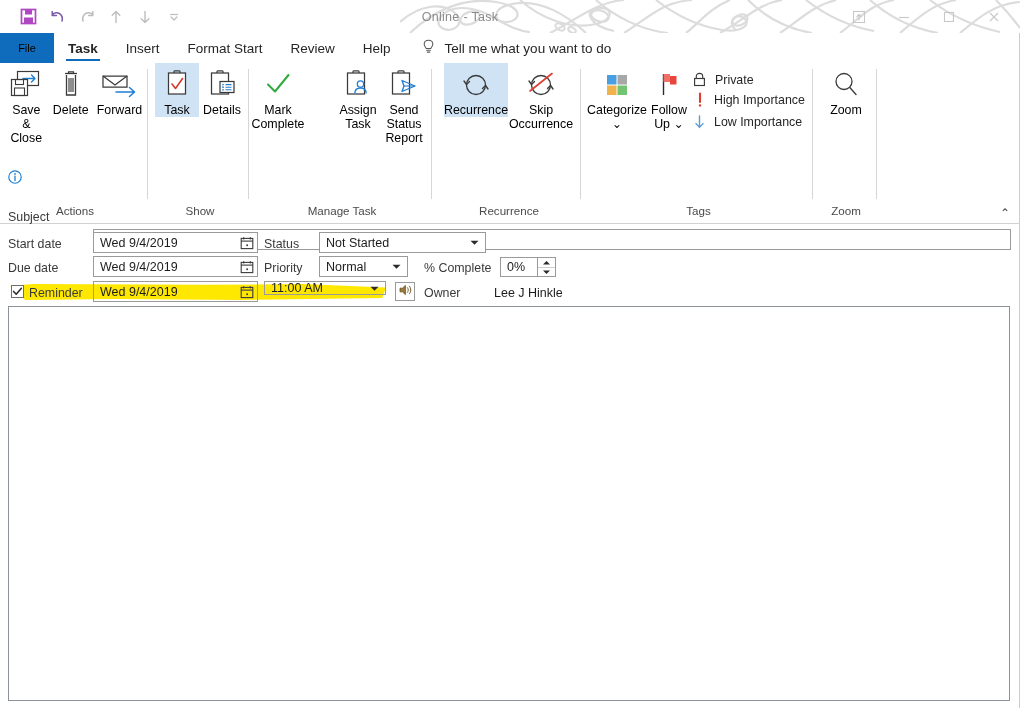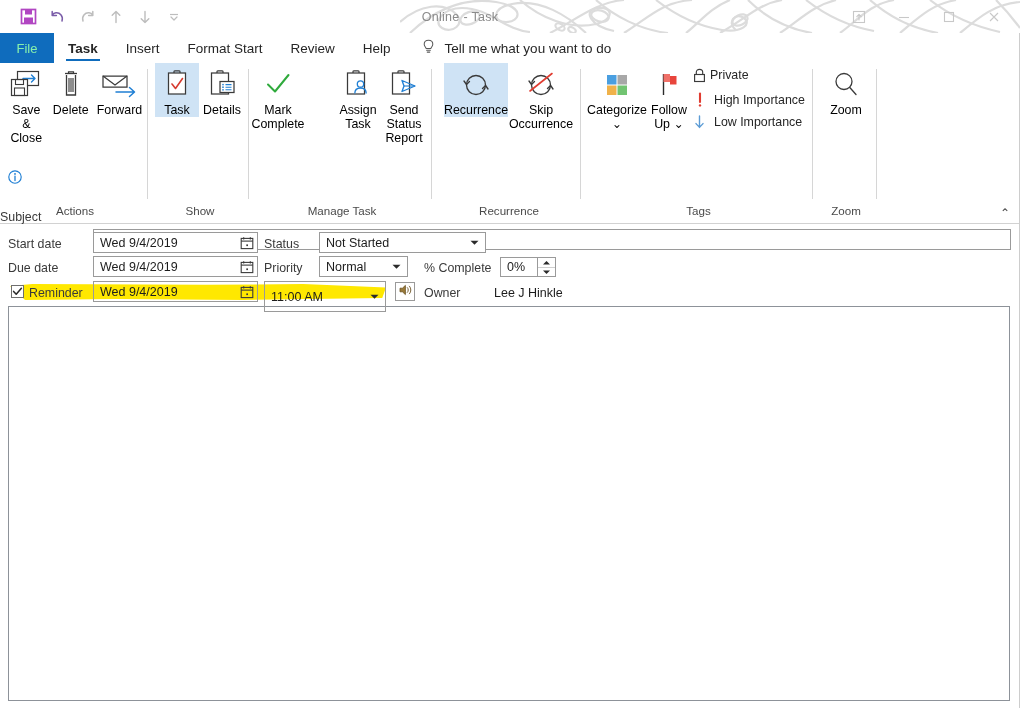--- a/index.html
+++ b/index.html
@@ -52,21 +52,21 @@
 
   
   .tabstrip {
     position: absolute; left: 0; top: 33px; width: 1020px; height: 30px;
     background: #ffffff;
     display: flex; align-items: stretch;
     border-bottom: none;
   }
   .file-tab {
     width: 54px; height: 30px; background: #0f6cbd;
-    color: #86efac; font-size: 13px;
+    color: #000000; font-size: 11px;
     display: flex; align-items: center; justify-content: center;
   }
   .tab {
     height: 30px; padding: 0 14px;
     display: flex; align-items: center; justify-content: center;
     font-size: 13.5px; color: #262626; position: relative;
   }
   .tab.active { font-weight: bold; }
   .tab.active::after {
     content: ""; position: absolute; left: 12px; right: 12px; bottom: 2px;
@@ -449,21 +449,21 @@
             <svg width="28" height="30" viewBox="0 0 28 30">
               <path d="M8.5 4 L8.5 25" stroke="#2a2a2a" stroke-width="1.4"></path>
               <path d="M8.5 4 L15 4 L15 12 L8.5 12 Z" fill="#f07068"></path>
               <path d="M15 6 L21.5 6 L21.5 14.5 L15 14.5 Z" fill="#e8453c"></path>
             </svg>
           </span>
           <span class="rlabel">Follow
 Up ⌄</span>
         </div>
         <div style="display:flex; flex-direction:column; padding-top:5px; gap:3px;">
-          <div style="display:flex; align-items:flex-start; gap:3px; font-size:12.4px; color:#262626; height:19px;">
+          <div style="display:flex; align-items:flex-end; gap:8px; font-size:12.4px; color:#262626; height:19px;">
             <span style="width:15px; display:flex; justify-content:center;">
               <svg width="13" height="15" viewBox="0 0 13 15">
                 <path d="M3.3 6.5 L3.3 4.3 C3.3 2.4 4.6 1.3 6.5 1.3 C8.4 1.3 9.7 2.4 9.7 4.3 L9.7 6.5" fill="none" stroke="#3a3a3a" stroke-width="1.15"></path>
                 <rect x="1.6" y="6.5" width="9.8" height="7" fill="none" stroke="#3a3a3a" stroke-width="1.15"></rect>
               </svg>
             </span>
             <span>Private</span>
           </div>
           <div style="display:flex; align-items:center; gap:7px; font-size:12.4px; color:#262626; height:19px;">
             <span style="width:15px; display:flex; justify-content:center;">
@@ -516,21 +516,21 @@
   <div class="infobar">
     <span class="info-icon">
       <svg width="14" height="14" viewBox="0 0 14 14">
         <circle cx="7" cy="7" r="6.2" fill="none" stroke="#1f7fd4" stroke-width="1.15"></circle>
         <circle cx="7" cy="3.9" r="0.95" fill="#1f7fd4"></circle>
         <path d="M7 6.1 L7 10.6" stroke="#1f7fd4" stroke-width="1.3" stroke-linecap="round"></path>
       </svg>
     </span>
   </div>
 
-  <div class="formlabel" style="left:0; top:210px;">Subject</div>
+  <div class="formlabel" style="left:8px; top:210px;">Subject</div>
   <div class="fieldbox" style="left:93px; top:205px; width:918px; height:21px;margin-top:24px;">
     <span class="val">Online</span>
   </div>
 
   <div class="formlabel" style="left:8px; top:237px;">Start date</div>
   <div class="fieldbox" style="left:93px; top:232px; width:165px; height:21px;">
     <span class="val">Wed 9/4/2019</span>
     <span class="cal-btn">
       <svg width="14" height="14" viewBox="0 0 14 14">
         <rect x="1.2" y="2.4" width="11.6" height="10.2" fill="none" stroke="#3a3a3a" stroke-width="1.1"></rect>
@@ -603,21 +603,21 @@
     <span class="cal-btn">
       <svg width="14" height="14" viewBox="0 0 14 14">
         <rect x="1.2" y="2.4" width="11.6" height="10.2" fill="none" stroke="#3a3a3a" stroke-width="1.1"></rect>
         <path d="M1.2 5.1 L12.8 5.1" stroke="#3a3a3a" stroke-width="1.1"></path>
         <path d="M3.7 1.3 L3.7 3.4 M10.3 1.3 L10.3 3.4" stroke="#3a3a3a" stroke-width="1.1"></path>
         <rect x="6.3" y="8.4" width="1.7" height="1.7" fill="#3a3a3a"></rect>
       </svg>
     </span>
   </div>
 
-  <div class="fieldbox" style="left:264px; top:281px; width:122px; height:31px; background:transparent; z-index:1;">
+  <div class="fieldbox" style="left:264px; top:281px; width:122px; height:14px; background:transparent; z-index:1;">
     <span class="val">11:00 AM</span>
     <span class="dd-btn">
       <svg width="11" height="11" viewBox="0 0 11 11">
           <path d="M1.5 3.8 L5.5 7.8 L9.5 3.8 Z" fill="#2a2a2a"></path>
         </svg>
     </span>
   </div>
 
   <div class="sound-btn" style="left:395px; top:282px; width:20px; height:19px;">
     <span>

